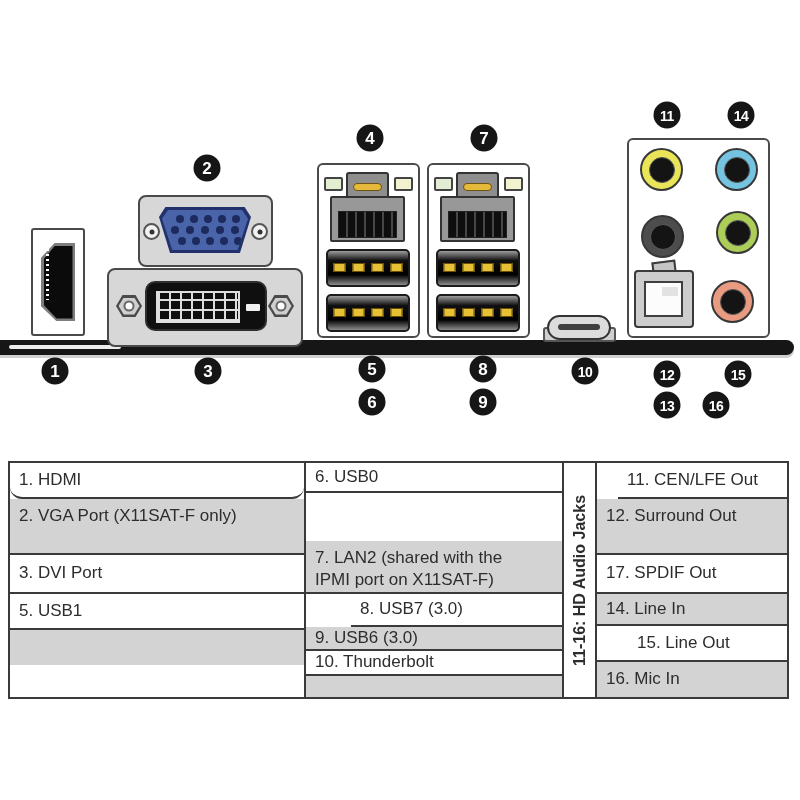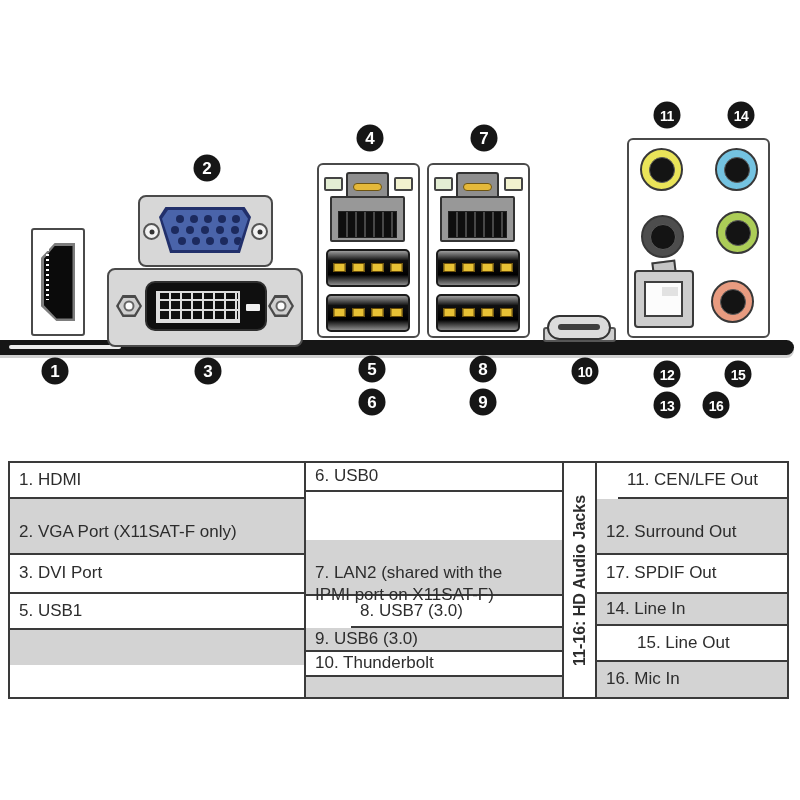--- a/index.html
+++ b/index.html
@@ -92,21 +92,21 @@
   .callout.two{font-size:14px;letter-spacing:-.5px}
 
   
   #legend{position:absolute;left:8px;top:461px;width:781px;height:238px;border:2px solid var(--tbl-border);
       display:flex;background:#fff;z-index:4}
   .lcol{display:flex;flex-direction:column;border-right:2px solid var(--tbl-border)}
   .lcol:last-child{border-right:none}
   .lcell{display:flex;align-items:center;padding-left:9px;font-size:17px;color:var(--txt);
       border-bottom:2px solid var(--tbl-border);line-height:1.32;white-space:pre-line}
   .lcell.last{border-bottom:none}
-  .lcell.top{align-items:flex-start;padding-top:22px}
+  .lcell.top{align-items:flex-start;padding-top:6px}
   .lcell.gray{background:var(--row-gray)}
   .strip{align-items:stretch}
   .vlabel{flex:1;display:flex;align-items:center;justify-content:center;writing-mode:vertical-rl;
       transform:rotate(180deg);font-weight:700;font-size:16px;color:var(--txt)}
 </style>
 </head>
 <body>
 
 <div class="stage">
   <div class="figure">
@@ -258,21 +258,21 @@
         <div class="callout two" style="left: 667px; top: 374px;">12</div>
         <div class="callout two" style="left: 667px; top: 405px;">13</div>
         <div class="callout two" style="left: 741px; top: 115px;">14</div>
         <div class="callout two" style="left: 738px; top: 374px;">15</div>
         <div class="callout two" style="left: 716px; top: 405px;">16</div>
       </div>
   </div>
 
   <div id="legend">
       <div class="lcol" style="width: 296px;">
-        <div class="lcell" style="height: 36px;">1. HDMI</div>
+        <div class="lcell" style="height: 36px; border-radius: 12px;">1. HDMI</div>
         <div class="lcell gray top" style="height: 56px;">2. VGA Port (X11SAT-F only)</div>
         <div class="lcell" style="height: 39px;">3. DVI Port</div>
         <div class="lcell" style="height: 36px;">5. USB1</div>
         <div class="lcell gray last" style="height: 35px;"></div>
       </div>
       <div class="lcol" style="width: 258px;">
         <div class="lcell" style="height: 48px; text-align: right;">6. USB0</div>
         <div class="lcell gray top" style="height: 56px; margin-top: 48px;">7. LAN2 (shared with the
 IPMI port on X11SAT-F)</div>
         <div class="lcell" style="height: 54px; margin-left: 45px;">8. USB7 (3.0)</div>

